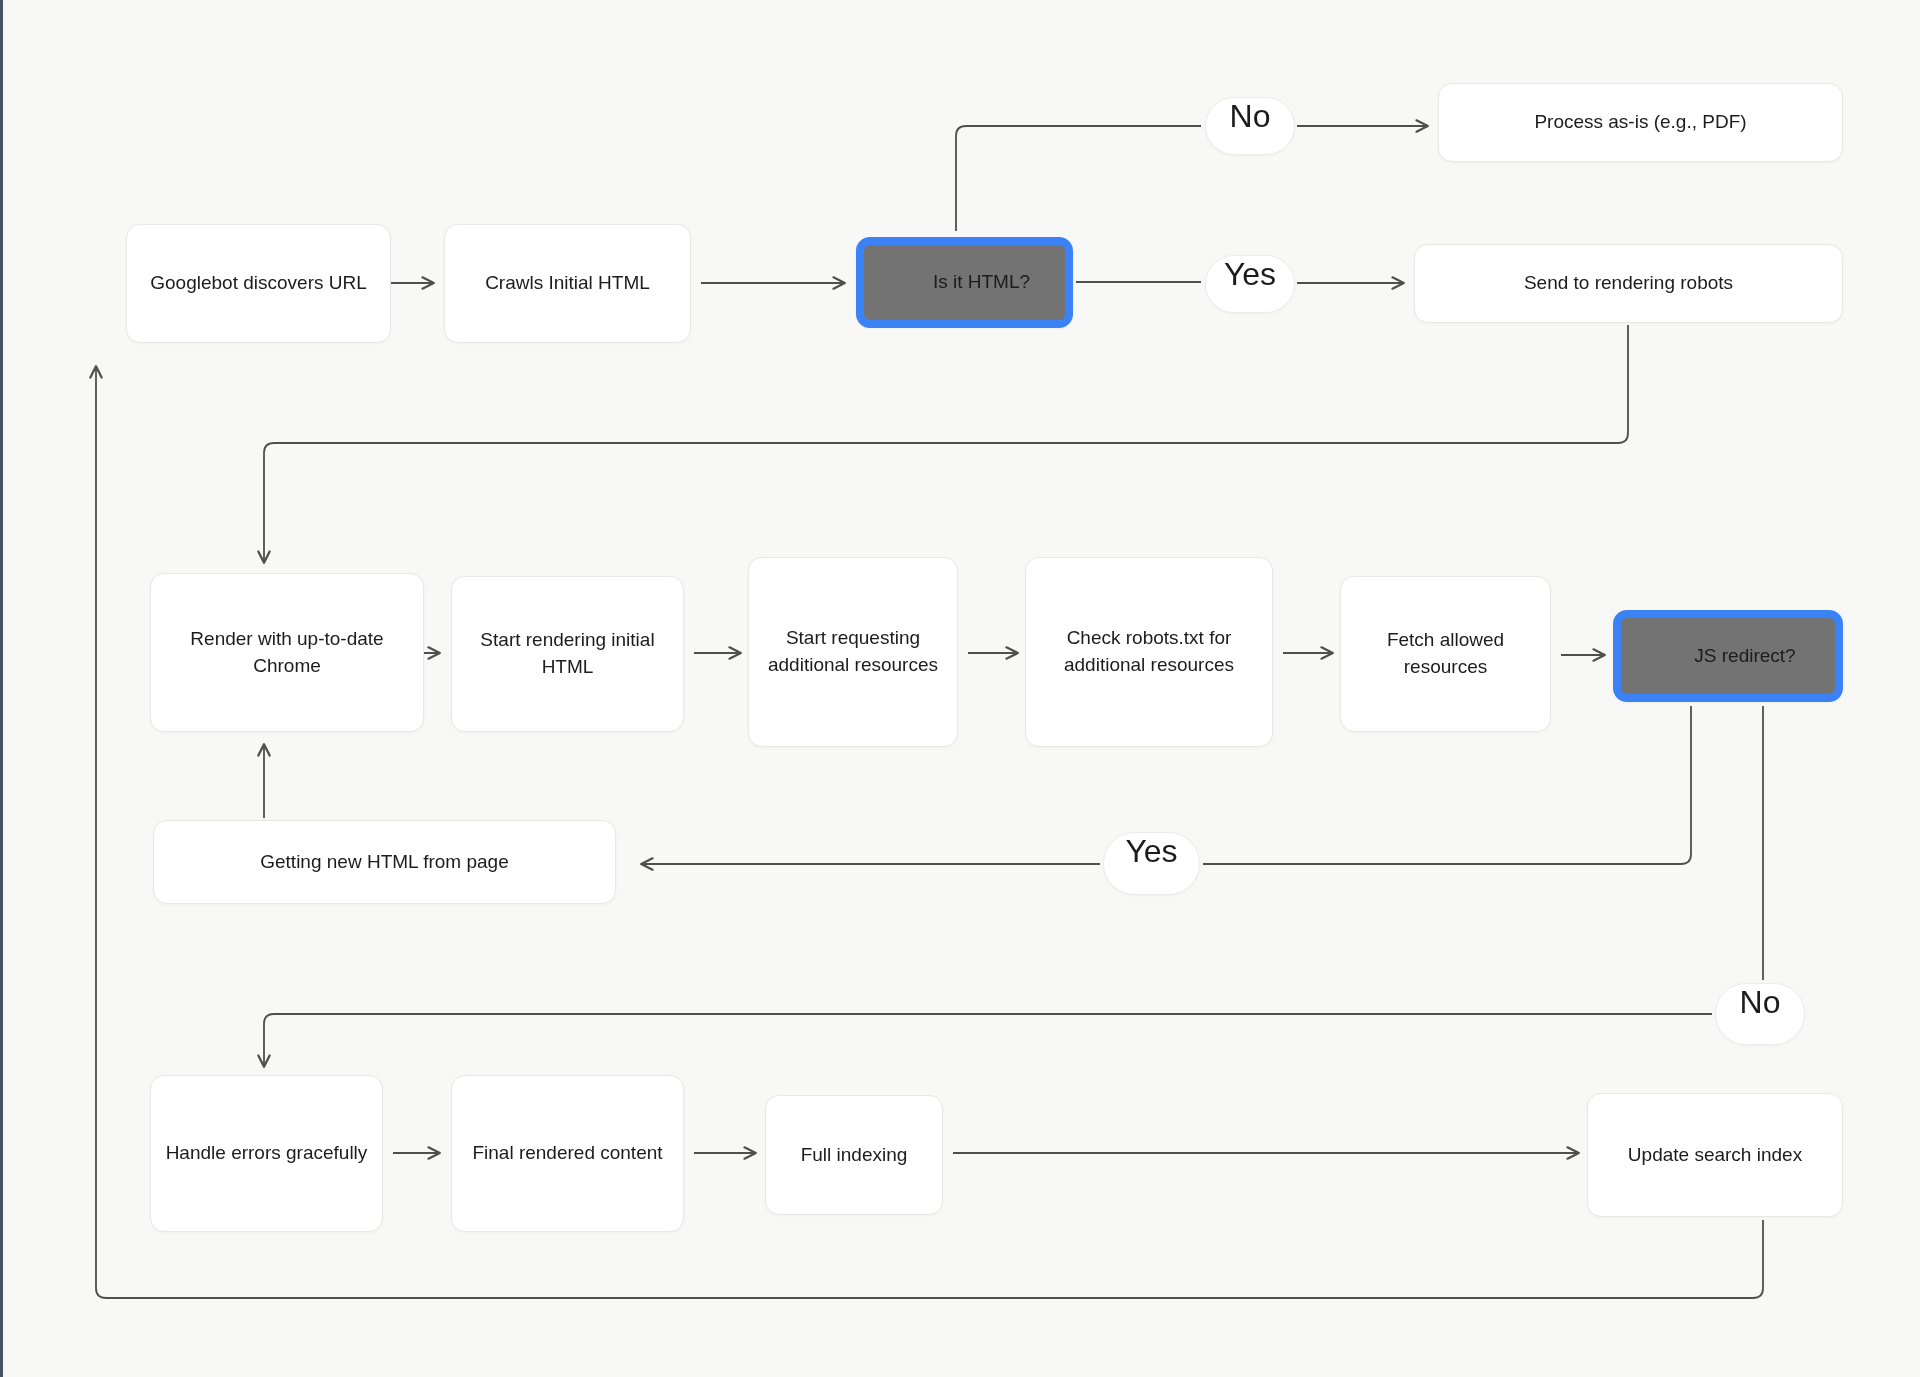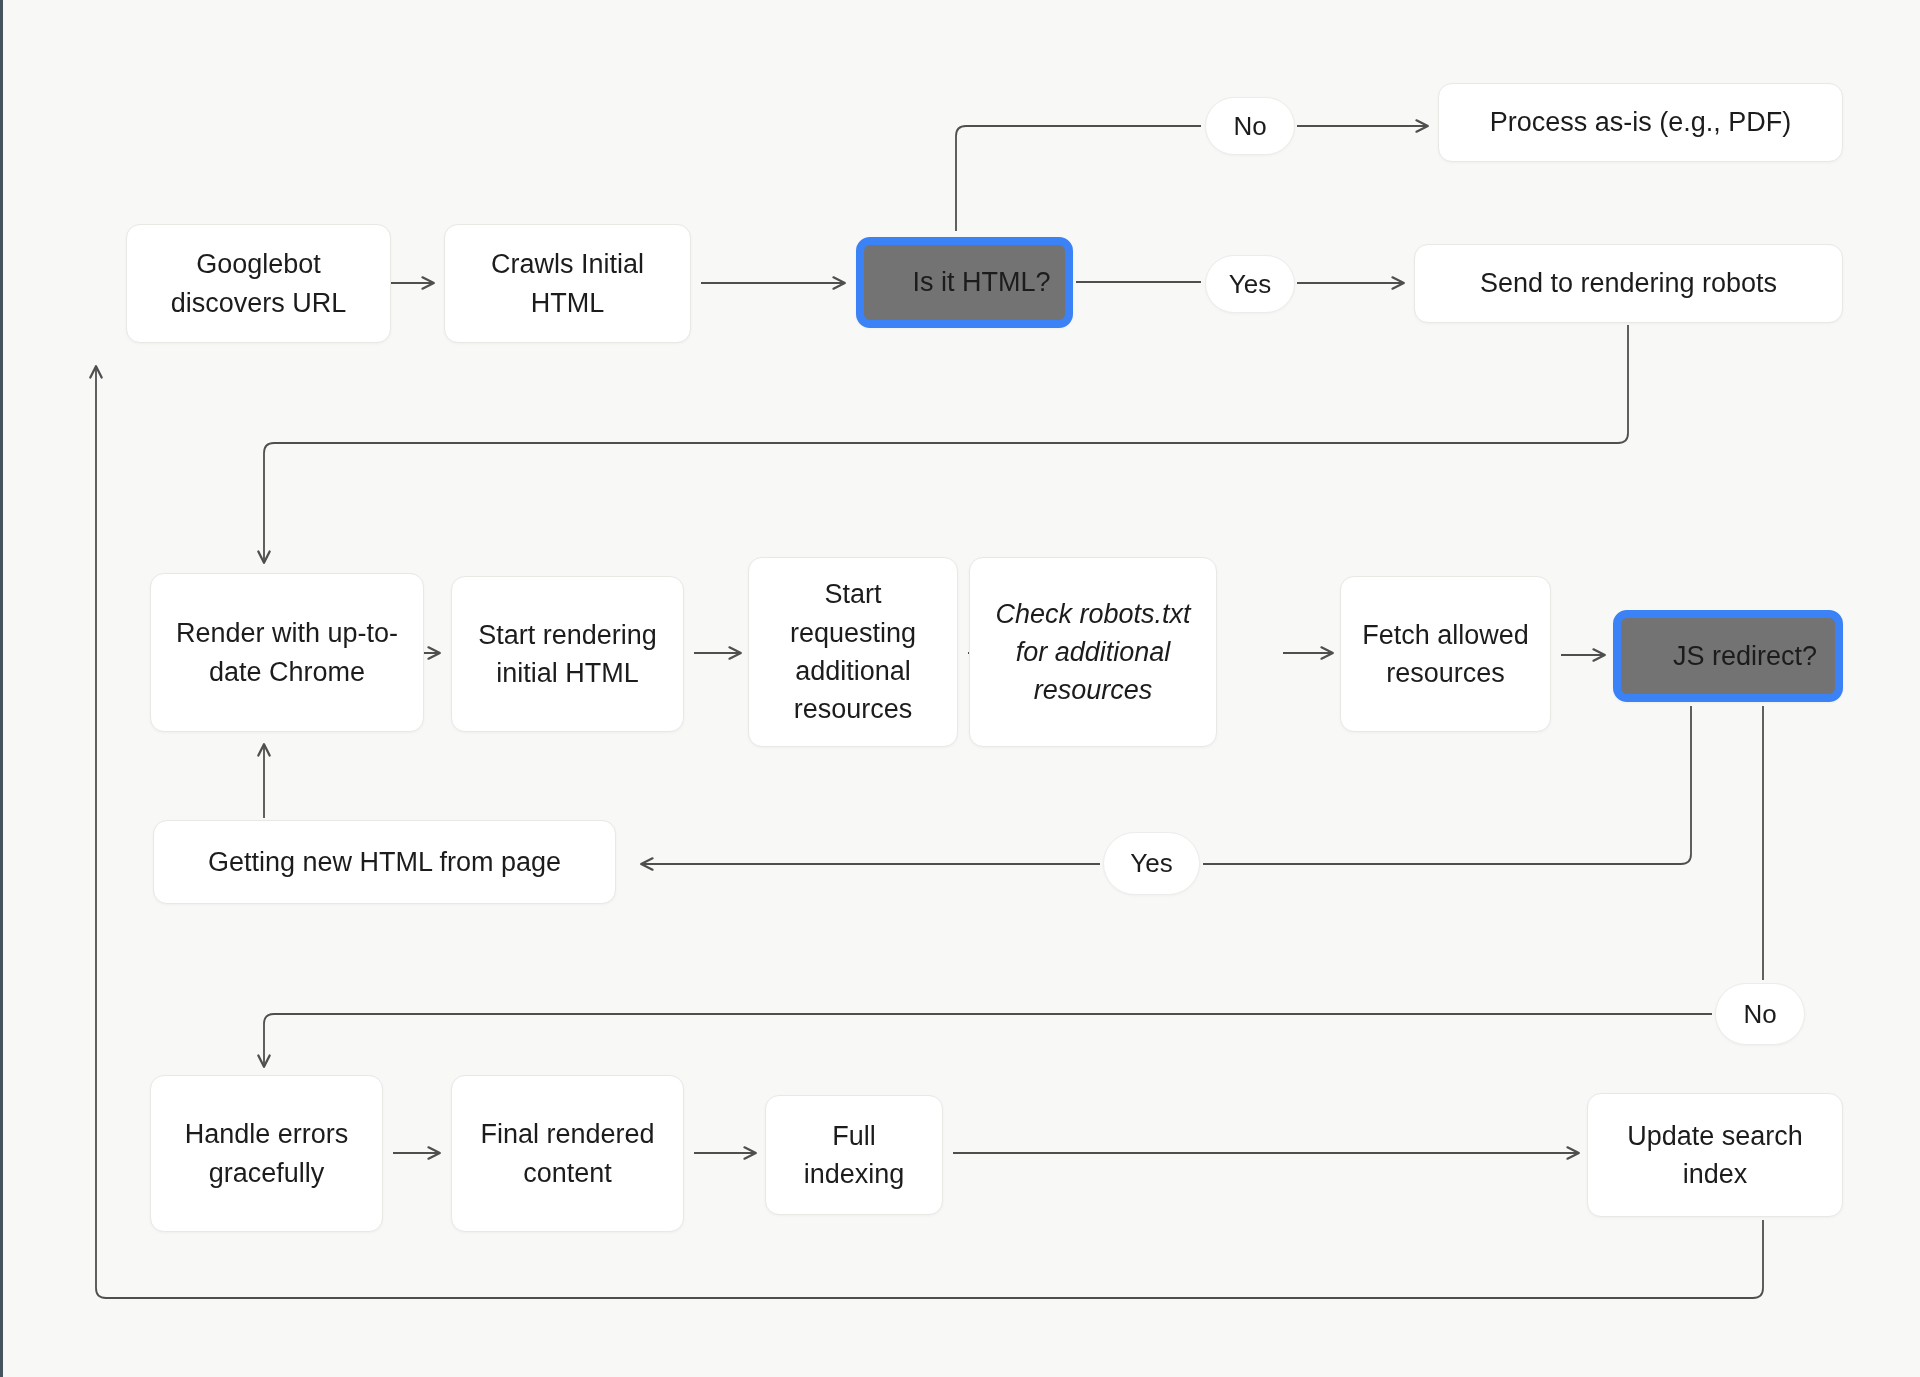--- a/index.html
+++ b/index.html
@@ -23,41 +23,40 @@
     position: absolute;
     display: flex;
     align-items: center;
     justify-content: center;
     text-align: center;
     background: #ffffff;
     border: 1.5px solid #e8e8e5;
     border-radius: 14px;
     box-shadow: 0 1px 3px rgba(0,0,0,0.04);
     color: #1c1c1c;
-    font-size: 27px;
+    font-size: 19px;
     line-height: 1.42;
     box-sizing: border-box;
     padding: 6px 14px;
   }
   .node.highlight {
     background: #737373;
     border: 8px solid #3b82f6;
     padding-left: 48px;
   }
   .oval {
     position: absolute;
     display: flex;
-    align-items: center;
     justify-content: center;
     background: #ffffff;
     border: 1.5px solid #ececea;
     border-radius: 999px;
     box-shadow: 0 1px 3px rgba(0,0,0,0.04);
     color: #1c1c1c;
-    font-size: 26px;
+    font-size: 32px;
     box-sizing: border-box;
   }
 </style>
 </head>
 <body>
 
 <div class="canvas">
 
   <svg class="edges" viewBox="0 0 1920 1377" xmlns="http://www.w3.org/2000/svg">
     <defs>
@@ -123,21 +122,21 @@
   </div>
 
   <div class="node" style="left:448px; top:576px; width:233px; height:156px;">
     <span>Start rendering initial HTML</span>
   </div>
 
   <div class="node" style="left:745px; top:557px; width:210px; height:190px;">
     <span>Start requesting additional resources</span>
   </div>
 
-  <div class="node" style="left:966px; top:557px; width:248px; height:190px;font-style:italic;">
+  <div class="node" style="left:1022px; top:557px; width:248px; height:190px;">
     <span>Check robots.txt for additional resources</span>
   </div>
 
   <div class="node" style="left:1337px; top:576px; width:211px; height:156px;">
     <span>Fetch allowed resources</span>
   </div>
 
   <div class="node highlight" style="left:1610px; top:610px; width:230px; height:92px;">
     <span>JS redirect?</span>
   </div>

